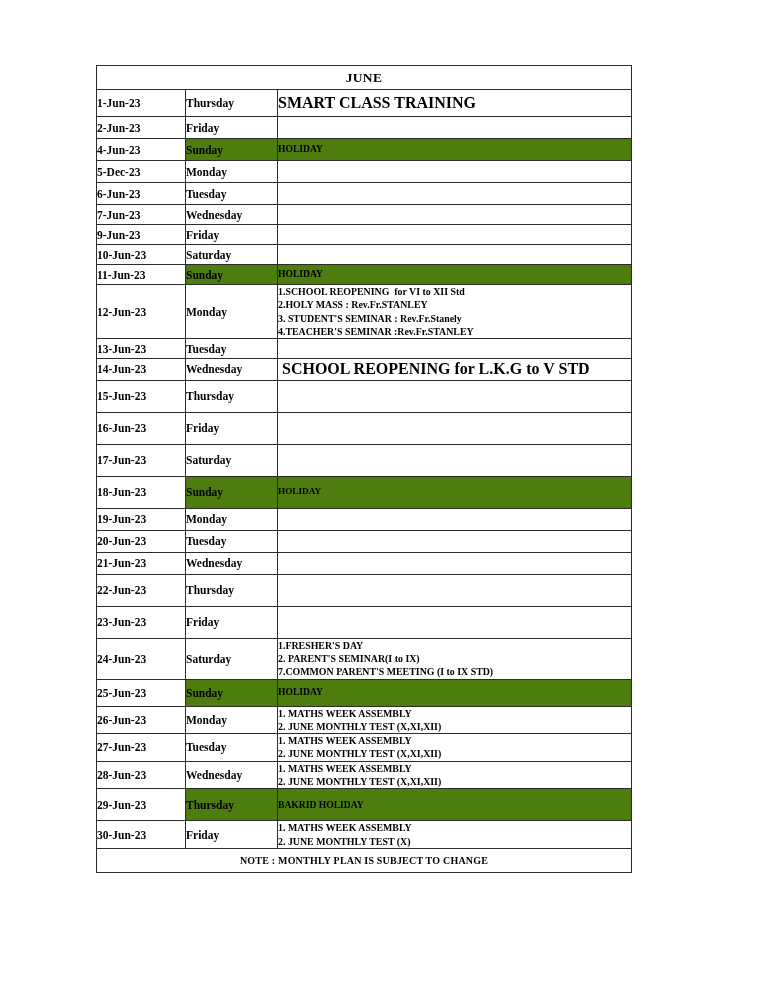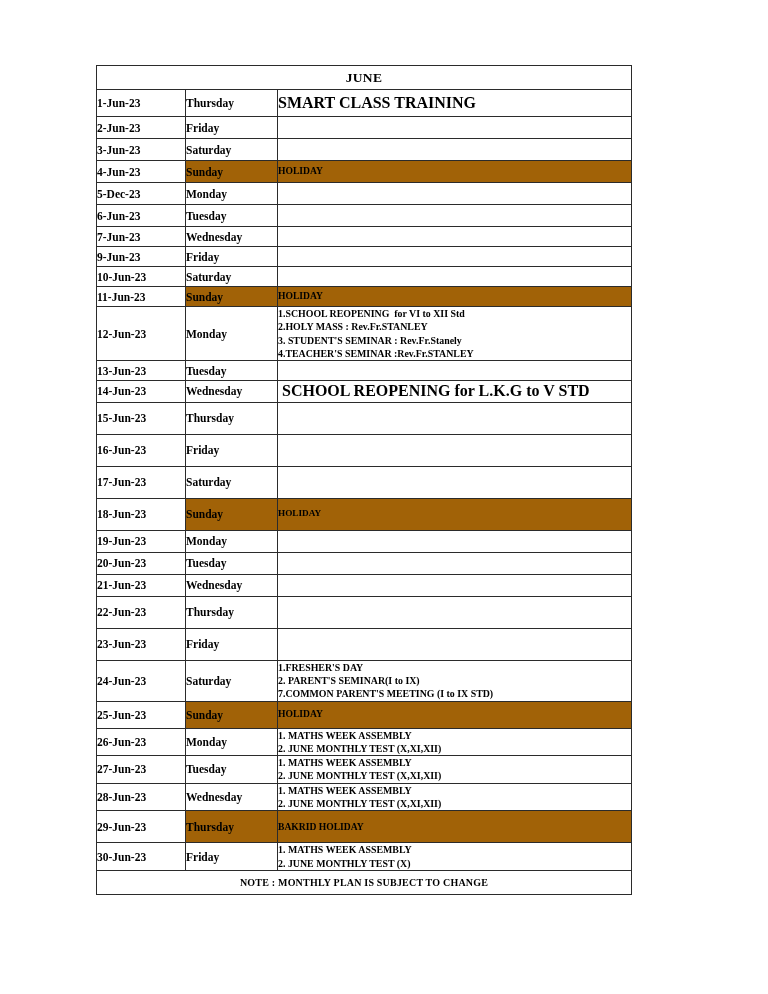--- a/index.html
+++ b/index.html
@@ -61,21 +61,21 @@
     padding-left: 5px;
     font-size: 11.2px;
   }
   .cell-evt .line {
     display: block;
     line-height: 1.30;
     white-space: pre;
   }
   
   .hl {
-    background: #a16207;
+    background: #4d7c0f;
   }
   .evt-small {
     font-size: 9.6px;
   }
   .evt-xsmall {
     font-size: 9.2px;
   }
   .evt-multi {
     font-size: 9.9px;
   }
@@ -117,25 +117,20 @@
           <td class="cell-evt evt-big">
             <span class="line">SMART CLASS TRAINING</span>
           </td>
         </tr>
         <tr>
           <td class="cell-date h-std">2-Jun-23</td>
           <td class="cell-day">Friday</td>
           <td class="cell-evt"></td>
         </tr>
         <tr>
-          <td class="cell-date h-std">3-Jun-23</td>
-          <td class="cell-day">Saturday</td>
-          <td class="cell-evt"></td>
-        </tr>
-        <tr>
           <td class="cell-date h-std">4-Jun-23</td>
           <td class="cell-day hl">Sunday</td>
           <td class="cell-evt evt-small hl">
             <span class="line">HOLIDAY</span>
           </td>
         </tr>
         <tr>
           <td class="cell-date h-std">5-Dec-23</td>
           <td class="cell-day">Monday</td>
           <td class="cell-evt"></td>

